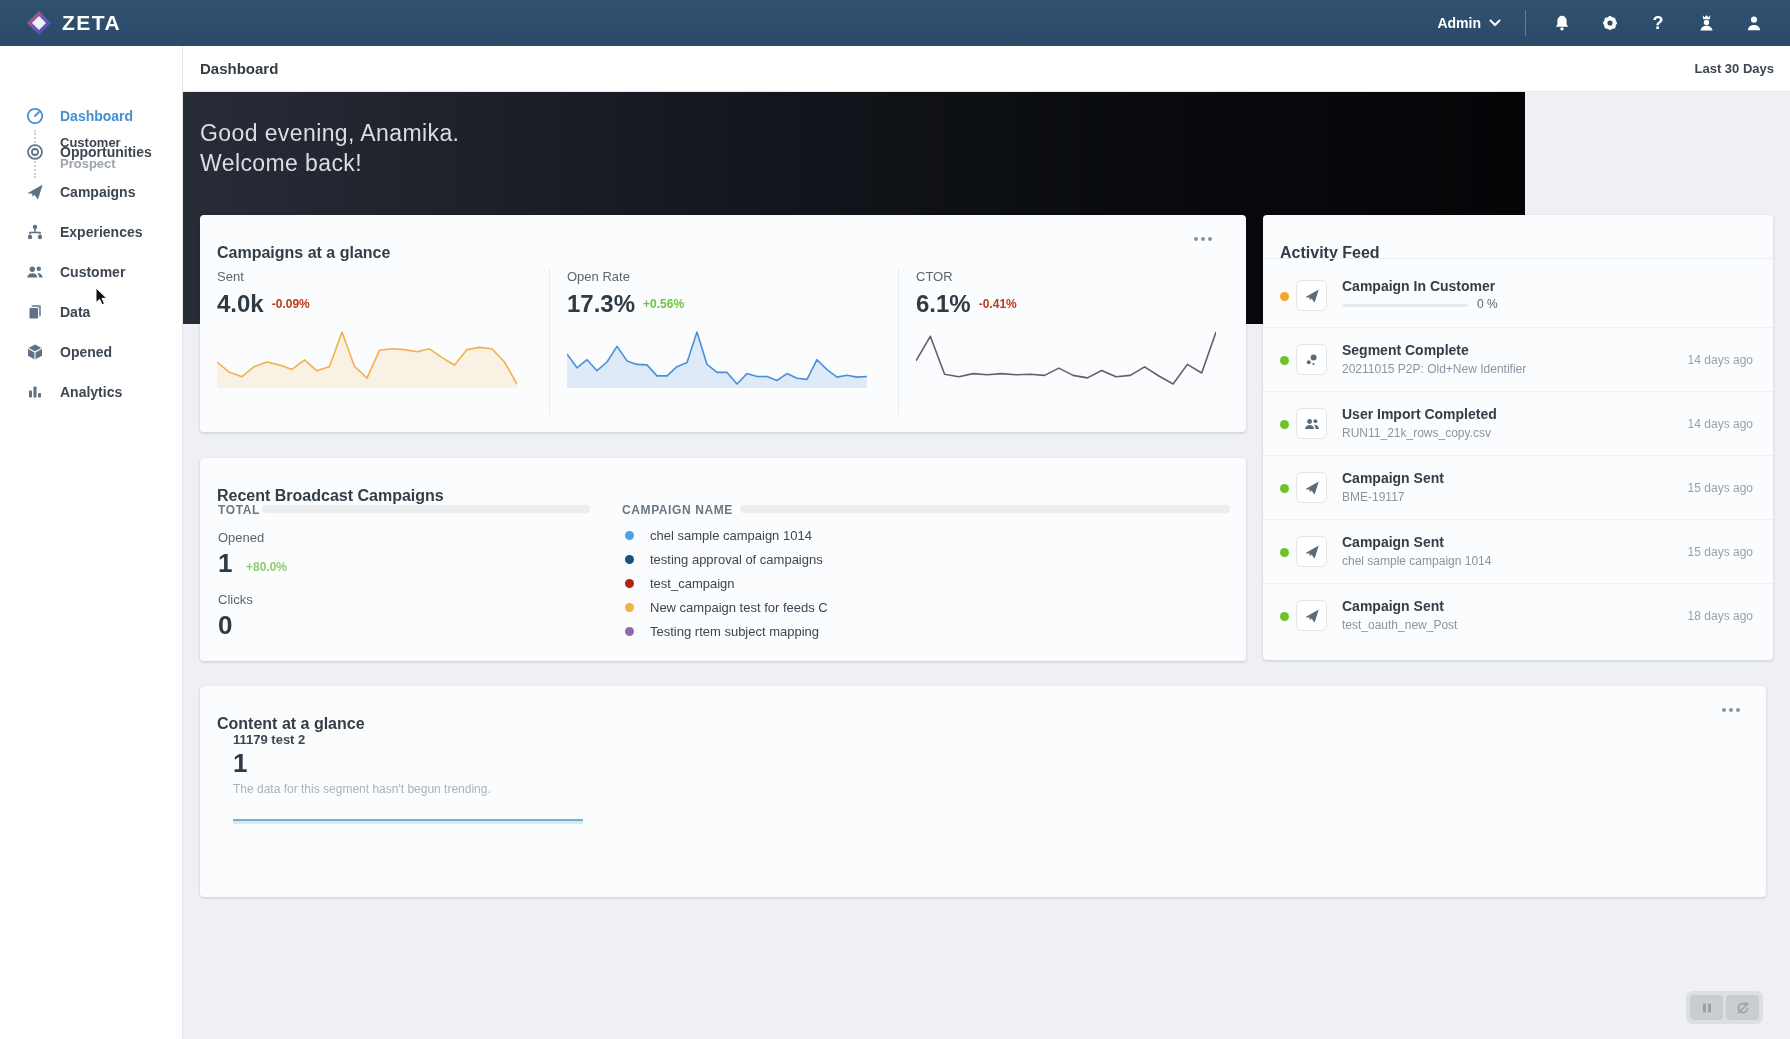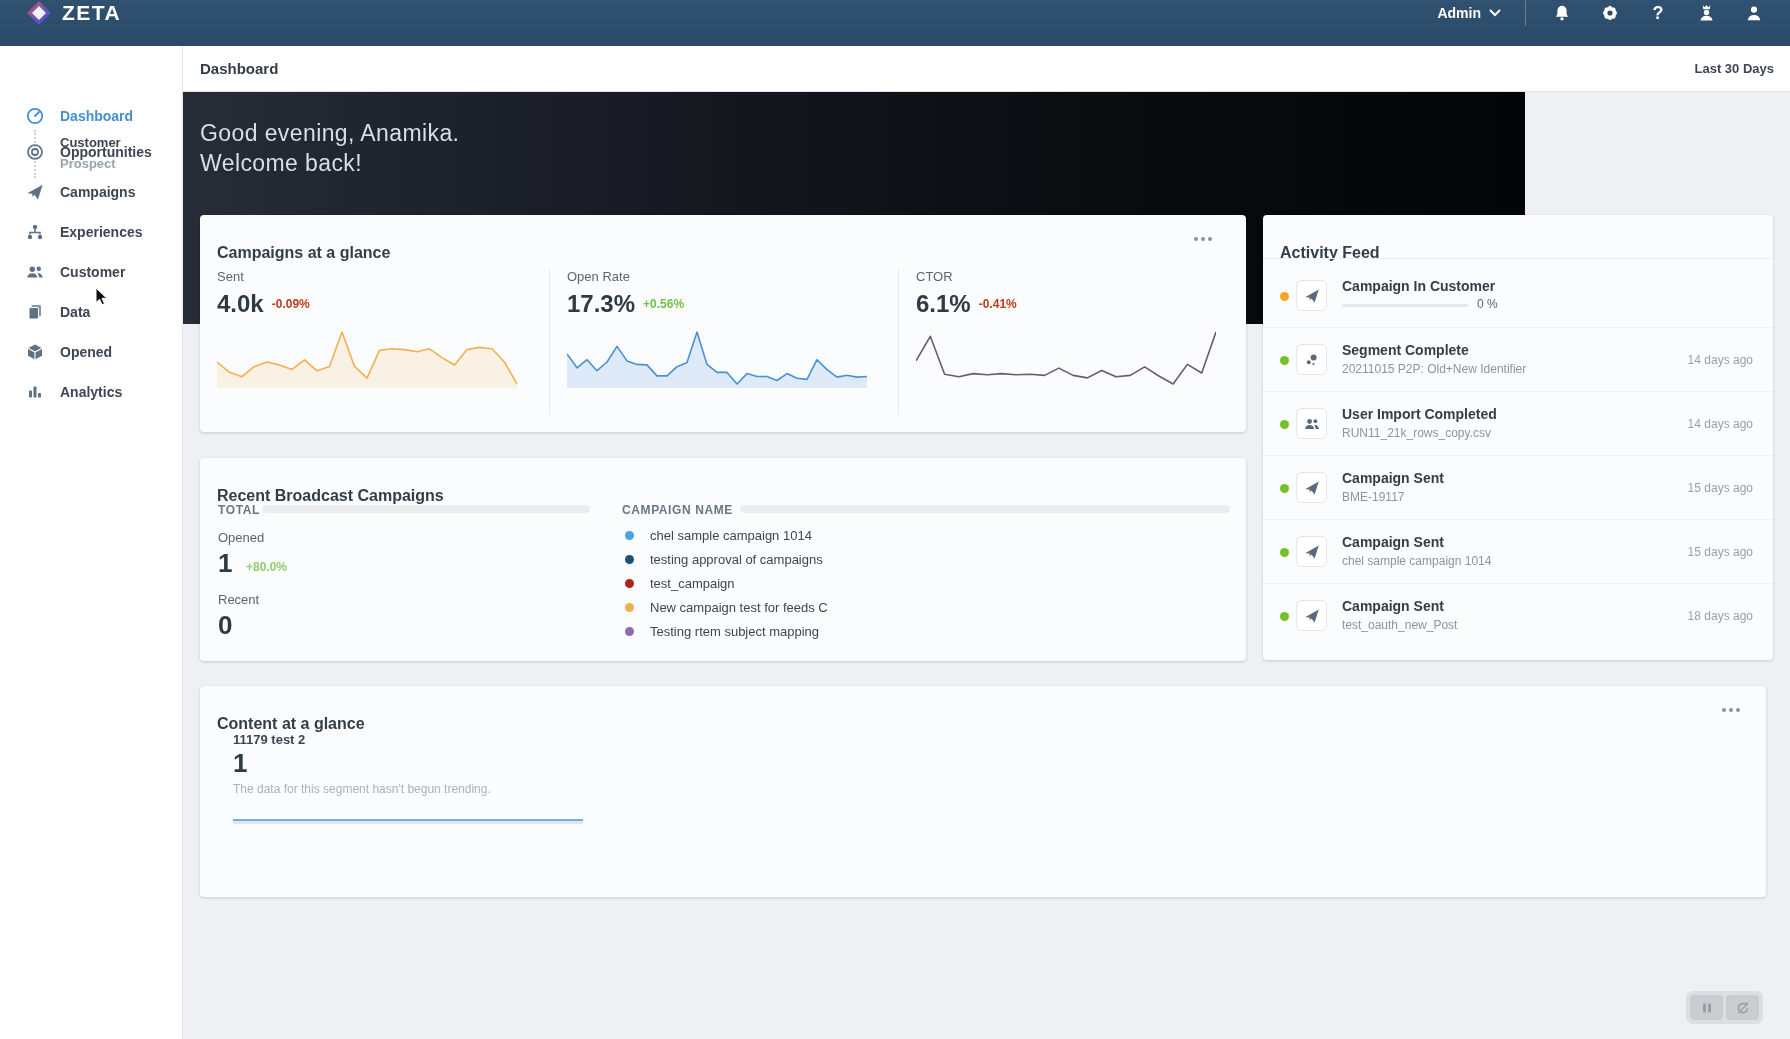--- a/index.html
+++ b/index.html
@@ -1,21 +1,21 @@
 <!DOCTYPE html>
 <html><head>
 <meta charset="utf-8">
 <style>
   html,body{margin:0;padding:0;width:1790px;height:1039px;overflow:hidden;
     font-family:"Liberation Sans","DejaVu Sans",sans-serif;background:#eef0f3;position:relative}
   *{box-sizing:border-box}
 
   
   .navbar{position:absolute;left:0;top:0;width:1790px;height:46px;
-    background:linear-gradient(180deg,#30516f 0%,#2b4a6b 100%);display:flex;align-items:flex-start;
+    background:linear-gradient(180deg,#30516f 0%,#2b4a6b 100%);display:flex;align-items:center;
     justify-content:space-between;z-index:50}
   .brand{display:flex;align-items:center;gap:10px;padding-left:26px}
   .brand-name{color:#fff;font-size:21px;font-weight:700;letter-spacing:1.5px}
   .nav-right{display:flex;align-items:center;gap:24px;padding-right:24px}
   .admin-menu{display:flex;align-items:center;gap:8px;color:#fff;font-size:14px;font-weight:700;cursor:pointer}
   .nav-divider{width:1px;height:26px;background:rgba(255,255,255,.28)}
   .nav-icon-btn{background:none;border:none;padding:0;width:24px;height:24px;display:flex;
     align-items:center;justify-content:center;cursor:pointer;color:#fff}
   .nav-icon-btn svg{display:block}
   .help-glyph{color:#fff;font-size:18px;font-weight:700}
@@ -402,21 +402,21 @@
   <h2 class="card-title">Recent Broadcast Campaigns</h2>
 
   <span class="rb-header-label" style="left:18px">TOTAL</span>
   <span class="rb-bar" style="left:62px;width:328px"></span>
   <span class="rb-header-label" style="left:422px">CAMPAIGN NAME</span>
   <span class="rb-bar" style="left:540px;width:490px"></span>
 
   <span class="rb-mini-label" style="top:72px">Opened</span>
   <span class="rb-value" style="top:90px">1</span>
   <span class="rb-delta" style="top:102px">+80.0%</span>
-  <span class="rb-mini-label" style="top:134px">Recent</span>
+  <span class="rb-mini-label" style="top:134px">Clicks</span>
   <span class="rb-value" style="top:152px">0</span>
 
   <div class="legend-row" style="top:70px">
     <span class="legend-dot" style="background-color: rgb(74, 163, 232);"></span>
     <span class="legend-name">chel sample campaign 1014</span>
   </div>
   <div class="legend-row" style="top:94px">
     <span class="legend-dot" style="background-color: rgb(30, 78, 121);"></span>
     <span class="legend-name">testing approval of campaigns</span>
   </div>

